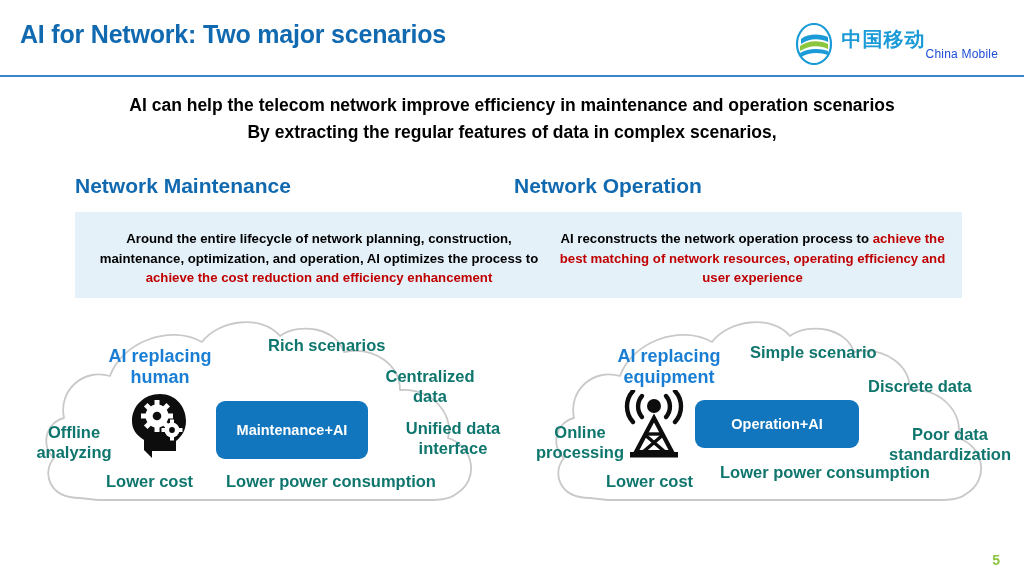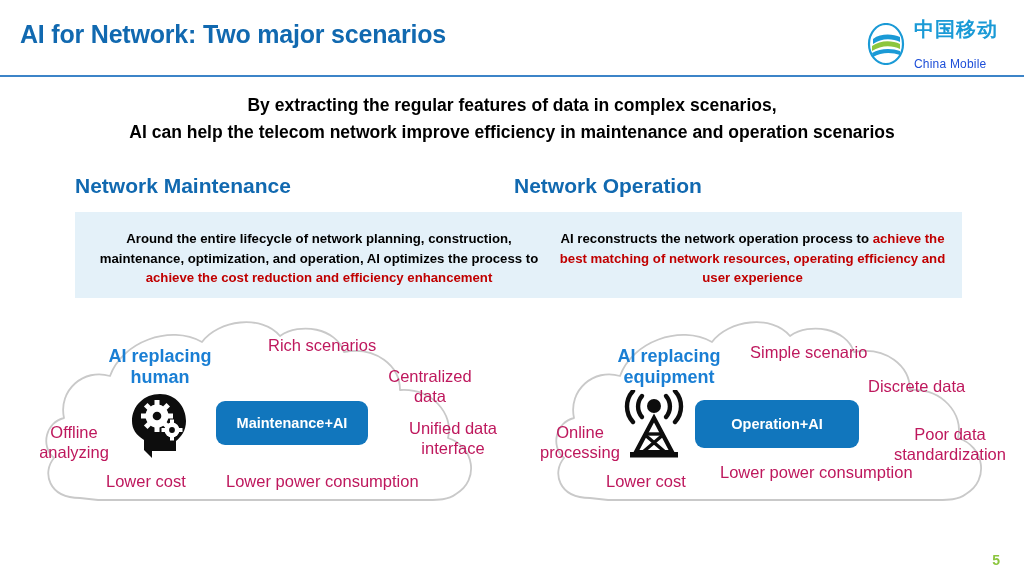--- a/index.html
+++ b/index.html
@@ -20,21 +20,21 @@
   }
   #header-rule {
     position:absolute; left:0; top:75px; width:1024px; height:2px;
     background:#3C84C8;
   }
 
   
   #logo { position:absolute; right:26px; top:22px; height:44px;
           display:flex; align-items:center; gap:7px; }
   #logo-mark { width:42px; height:42px; flex:0 0 42px; }
-  #logo-text { display:flex; flex-direction:column; line-height:1; }
+  #logo-text { display:flex; flex-direction:row; line-height:1; }
   #logo-cn { font-size:20px; color:#1a9ad6; font-weight:bold; letter-spacing:1px;
              font-family:"DejaVu Sans", sans-serif; }
   #logo-en { font-size:12px; color:#1d4ed8; margin-top:19px; letter-spacing:0.2px; }
 
   
   #subtitle {
     position:absolute; left:0; top:92px; width:1024px;
     text-align:center; color:#000; font-weight:bold; font-size:17.5px;
     line-height:27px;
   }
@@ -59,22 +59,22 @@
   #desc-box-left  { left:75px;  width:488px; }
   #desc-box-right { left:543px; width:419px; }
   .hl { color:#C00000; }
 
   
   .cloud-group { position:absolute; top:318px; width:500px; height:200px; }
   #cloud-left  { left:18px;  }
   #cloud-right { left:528px; }
   .cloud-svg { position:absolute; left:0; top:0; }
 
-  .cloud-label { position:absolute; color:#be185d; font-size:16.5px;
-                 line-height:20px; font-family:"Liberation Sans", sans-serif; }
+  .cloud-label { position:absolute; color:#0f766e; font-size:16.5px;
+                 line-height:20px; font-family:"Liberation Sans", sans-serif;font-weight:bold; }
   .cloud-title { position:absolute; color:#1A7FD4; font-weight:bold;
                  font-size:18px; line-height:21px; text-align:center; }
 
   .pill {
     position:absolute; background:#1176BD; border-radius:9px;
     color:#fff; font-weight:bold; font-size:14.5px;
     display:flex; align-items:center; justify-content:center;
   }
 
   .icon-box { position:absolute; }
@@ -103,22 +103,22 @@
     <span id="logo-text">
       <span id="logo-cn">中国移动</span>
       <span id="logo-en">China Mobile</span>
     </span>
   </div>
 
   <div id="header-rule"></div>
 </div>
 
 <div id="subtitle">
+  <div>AI can help the telecom network improve efficiency in maintenance and operation scenarios</div>
   <div>By extracting the regular features of data in complex scenarios,</div>
-  <div>AI can help the telecom network improve efficiency in maintenance and operation scenarios</div>
 </div>
 
 <div id="heading-left" class="col-heading">Network Maintenance</div>
 
 <div id="desc-box-left" class="desc-box">
   <div>
     <span>Around the entire lifecycle of network planning, construction, maintenance, optimization, and operation, AI optimizes the process to </span><span class="hl">achieve the cost reduction and efficiency enhancement</span>
   </div>
 </div>
 
@@ -160,21 +160,21 @@
       <circle cx="48" cy="42" r="2.9" fill="#0d0d0d"></circle>
       <g fill="#ffffff">
         <rect x="46" y="31.5" width="4" height="4"></rect>
           <rect x="46" y="48.5" width="4" height="4"></rect>
         <rect x="37.5" y="40" width="4" height="4"></rect>
           <rect x="54.5" y="40" width="4" height="4"></rect>
       </g>
     </svg>
   </span>
 
-  <div class="pill" style="left:198px; top:83px; width:152px; height:44px;">Maintenance+AI</div>
+  <div class="pill" style="left:198px; top:83px; width:152px; height:58px;">Maintenance+AI</div>
 
   <div class="cloud-label" style="left:250px; top:17px; width:150px;">Rich scenarios</div>
   <div class="cloud-label" style="left:362px; top:48px; width:100px; text-align:center;">Centralized data</div>
   <div class="cloud-label" style="left:384px; top:100px; width:102px; text-align:center;">Unified data interface</div>
   <div class="cloud-label" style="left:16px; top:104px; width:80px; text-align:center;">Offline analyzing</div>
   <div class="cloud-label" style="left:88px; top:153px; width:110px;">Lower cost</div>
   <div class="cloud-label" style="left:208px; top:153px; width:240px;">Lower power consumption</div>
 </div>
 
 <div id="heading-right" class="col-heading">Network Operation</div>

